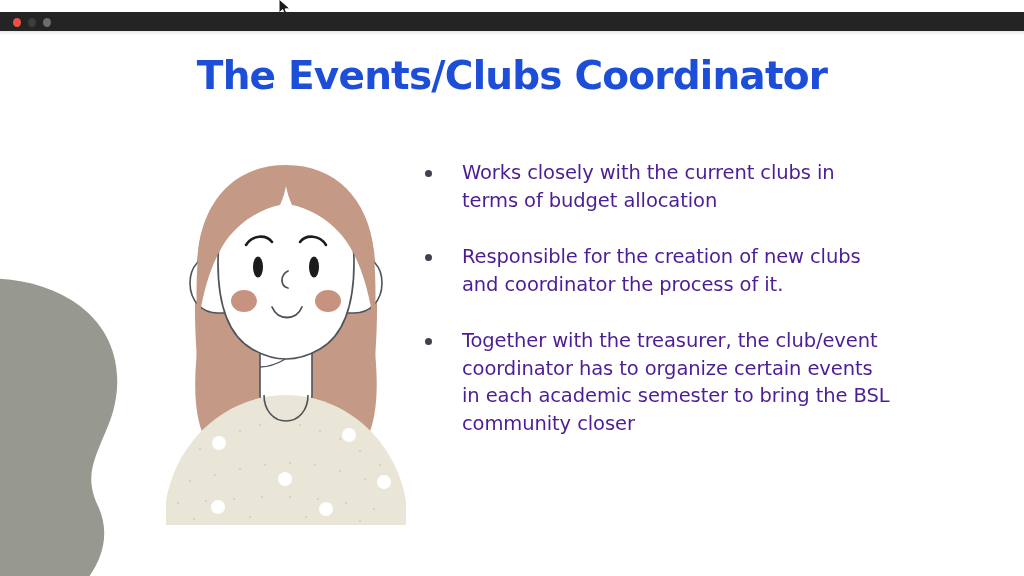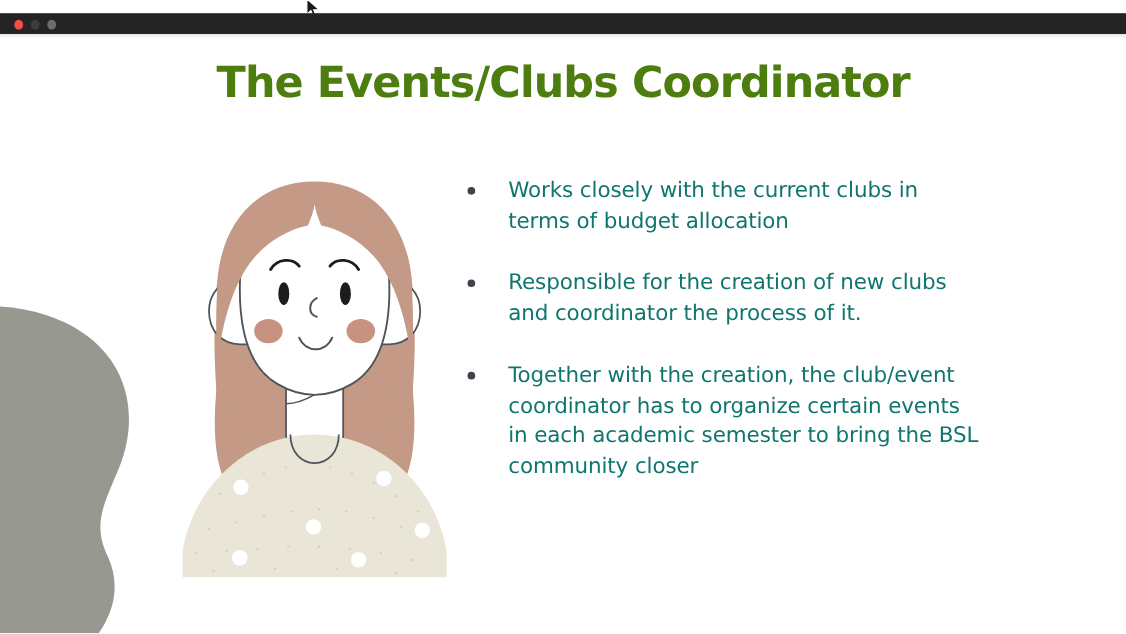--- a/index.html
+++ b/index.html
@@ -85,21 +85,21 @@
 
   .slide-title {
     position: absolute;
     left: 0; top: 22px;
     width: 1024px;
     text-align: center;
     font-family: "DejaVu Sans", sans-serif;
     font-size: 39px;
     font-weight: 700;
     letter-spacing: -0.8px;
-    color: #4d7c0f;
+    color: #1d4ed8;
     white-space: nowrap;
   }
 
   
   .illustration {
     position: absolute;
     left: 160px; top: 128px;
     width: 252px; height: 366px;
   }
 
@@ -132,21 +132,21 @@
     width: 7px; height: 7px;
     border-radius: 50%;
     background: #3f434c;
   }
 
   .bullet-text {
     flex: 1 1 auto;
     font-family: "DejaVu Sans", sans-serif;
     font-size: 19.5px;
     line-height: 27.5px;
-    color: #0f766e;
+    color: #4c1d95;
     letter-spacing: -0.1px;
   }
 </style>
 </head>
 <body>
 
 <div id="app">
 
   <div class="chrome-top-strip"></div>
 
@@ -300,19 +300,19 @@
         <div class="bullet-text">Works closely with the current clubs in terms of budget allocation</div>
       </div>
 
       <div class="bullet-item">
         <div class="bullet-marker"><span></span></div>
         <div class="bullet-text">Responsible for the creation of new clubs and coordinator the process of it.</div>
       </div>
 
       <div class="bullet-item">
         <div class="bullet-marker"><span></span></div>
-        <div class="bullet-text">Together with the creation, the club/event coordinator has to organize certain events in each academic semester to bring the BSL community closer</div>
+        <div class="bullet-text">Together with the treasurer, the club/event coordinator has to organize certain events in each academic semester to bring the BSL community closer</div>
       </div>
 
     </div>
 
   </div>
 </div>
 
 </body></html>

